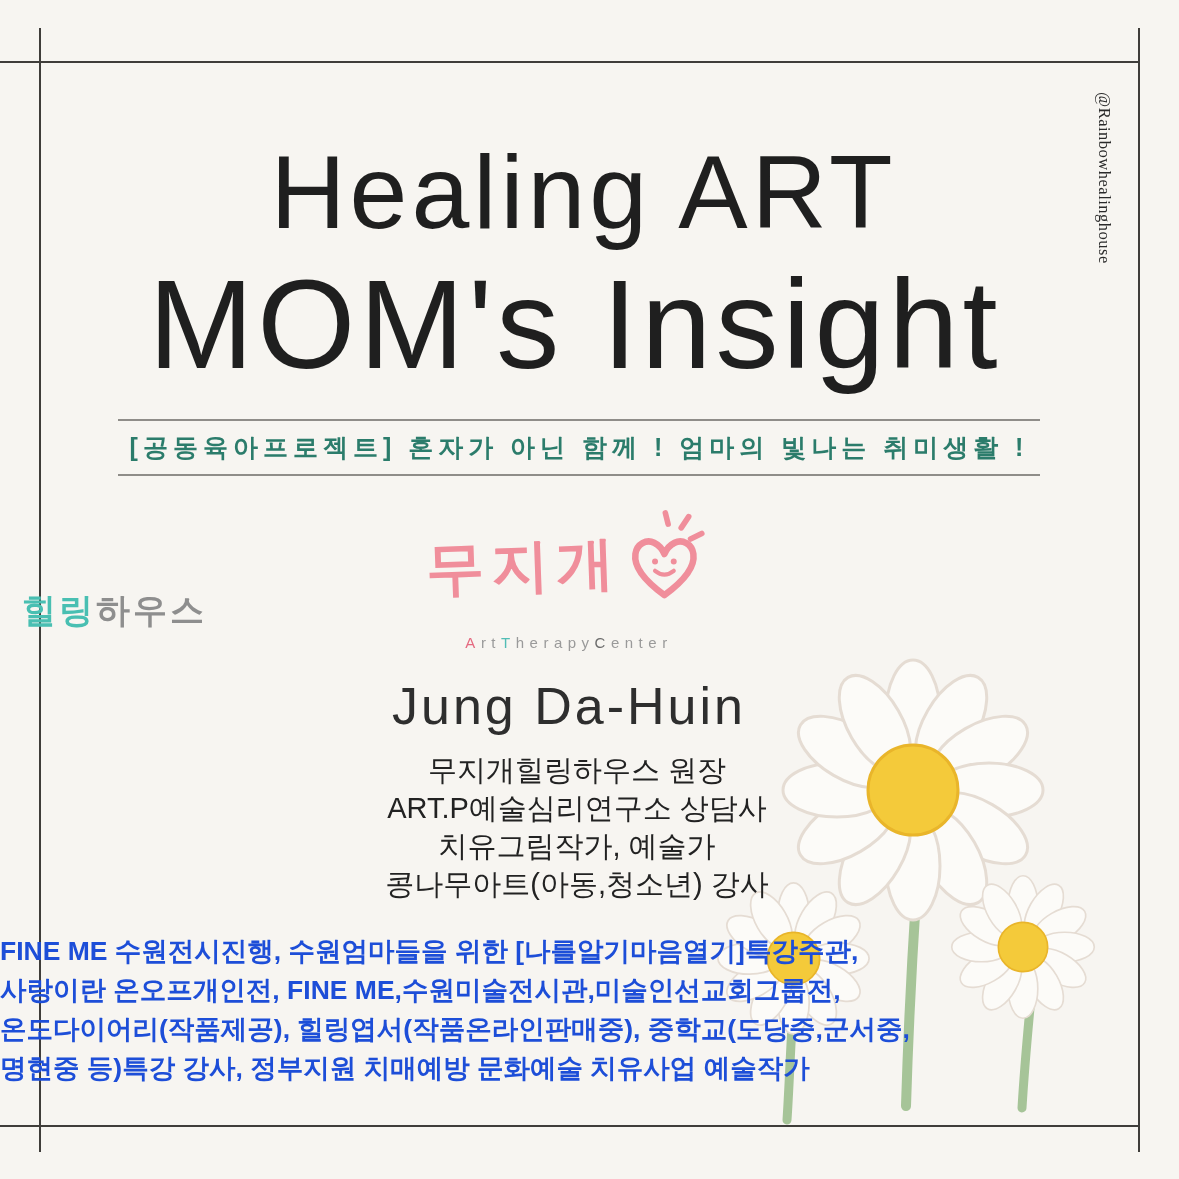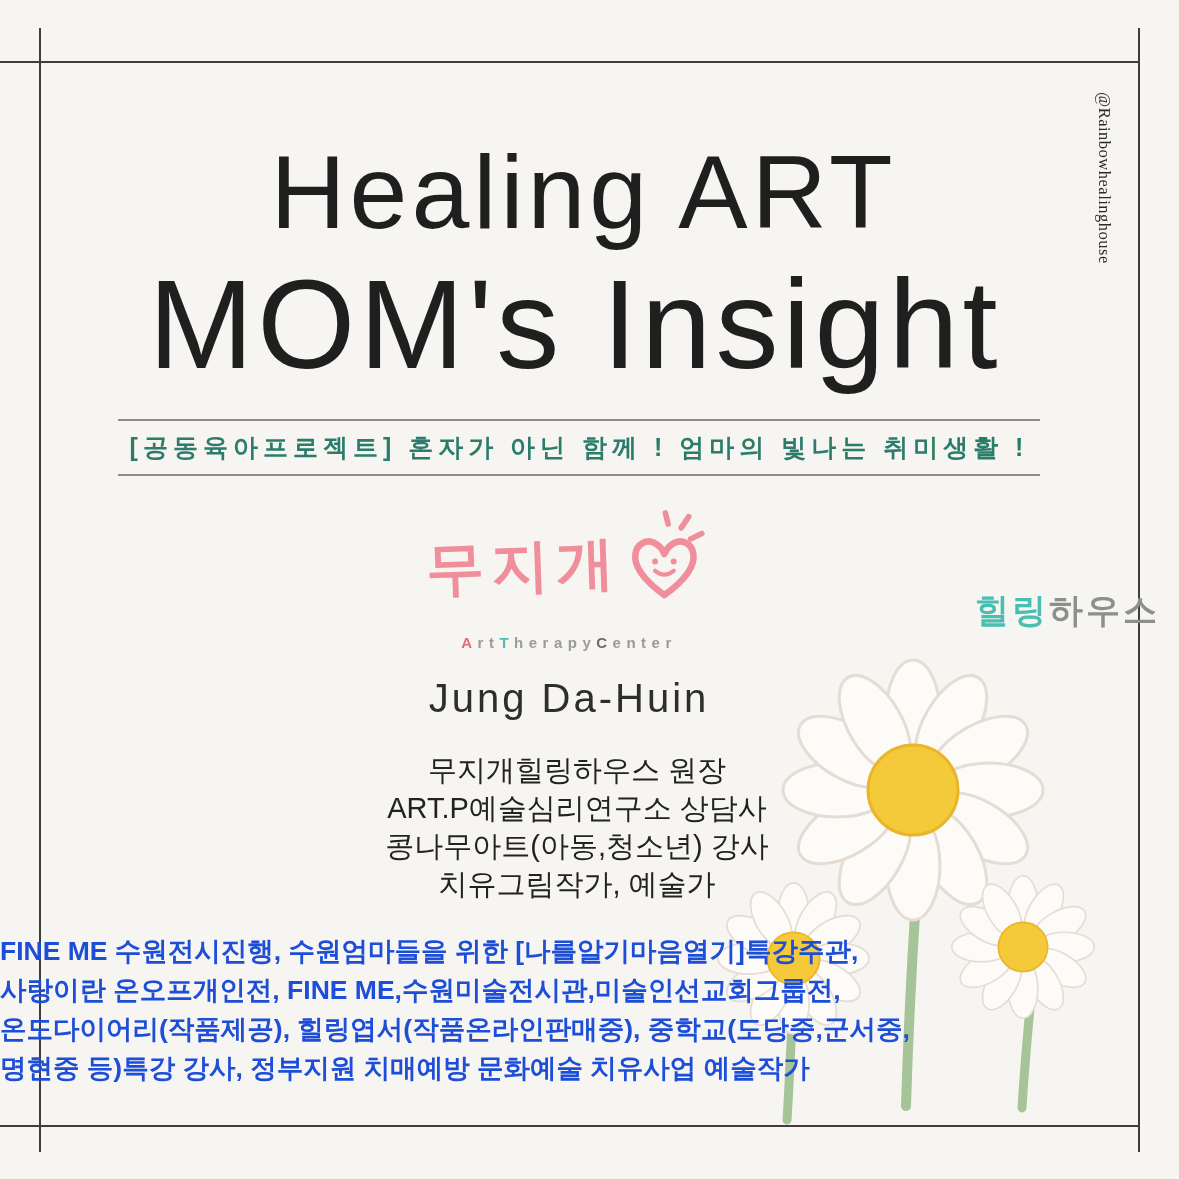--- a/index.html
+++ b/index.html
@@ -48,38 +48,38 @@
   
   .logo-row1{
     left:0;right:41px;top:506px;
     display:flex;align-items:flex-start;justify-content:center;gap:6px;
   }
   .logo-name{
     font-size:58px;font-weight:700;letter-spacing:7px;
     color:#f08e9b;transform:rotate(-2deg);margin-top:22px;
   }
   .logo-row2{
-    left:0;right:41px;top:588px;text-align:right;
+    left:0;right:41px;top:588px;text-align:left;
     font-size:34px;font-weight:700;letter-spacing:3px;
     transform:translateX(22px);
   }
   .logo-teal{color:#49bfb2;}
   .logo-gray{color:#8e8e8e;}
   .logo-row3{
     left:0;right:41px;top:634px;text-align:center;
-    font-size:15px;font-weight:700;letter-spacing:5.5px;
+    font-size:15px;font-weight:400;letter-spacing:5.5px;
   }
   .tag-pink{color:#e56a80;}
   .tag-teal{color:#52bdb5;}
   .tag-dark{color:#6b6b6b;}
   .tag-gray{color:#9a9a9a;}
   
   .person-name{
     left:0;right:41px;top:676px;text-align:center;
-    font-size:40px;font-weight:300;letter-spacing:3px;
+    font-size:52px;font-weight:300;letter-spacing:3px;
     color:#2e2e2e;z-index:3;
   }
   .credentials{
     left:16px;right:41px;top:751px;text-align:center;
     font-size:29px;font-weight:500;line-height:38px;
     color:#222;z-index:3;
   }
   .bio{
     left:0;right:4px;top:932px;
     font-size:26.5px;font-weight:600;line-height:39px;
@@ -161,22 +161,22 @@
   </div>
   <div class="abs logo-row3 z-text">
     <span class="tag-pink">A</span><span class="tag-gray">rt</span><span class="tag-teal">T</span><span class="tag-gray">herapy</span><span class="tag-dark">C</span><span class="tag-gray">enter</span>
   </div>
 
   <div class="abs person-name">Jung Da-Huin</div>
 
   <div class="abs credentials">
     <div>무지개힐링하우스 원장</div>
     <div>ART.P예술심리연구소 상담사</div>
+    <div>치유그림작가, 예술가</div>
     <div>콩나무아트(아동,청소년) 강사</div>
-    <div>치유그림작가, 예술가</div>
   </div>
 
   <div class="abs bio">
     <div>FINE ME 수원전시진행, 수원엄마들을 위한 [나를알기마음열기]특강주관,</div>
     <div>사랑이란 온오프개인전, FINE ME,수원미술전시관,미술인선교회그룹전,</div>
     <div>온도다이어리(작품제공), 힐링엽서(작품온라인판매중), 중학교(도당중,군서중,</div>
     <div>명현중 등)특강 강사, 정부지원 치매예방 문화예술 치유사업 예술작가</div>
   </div>
 
 </div>

